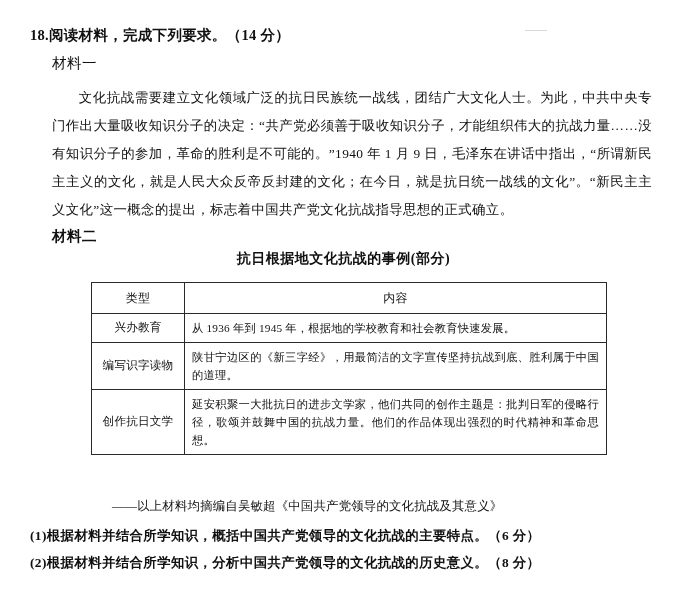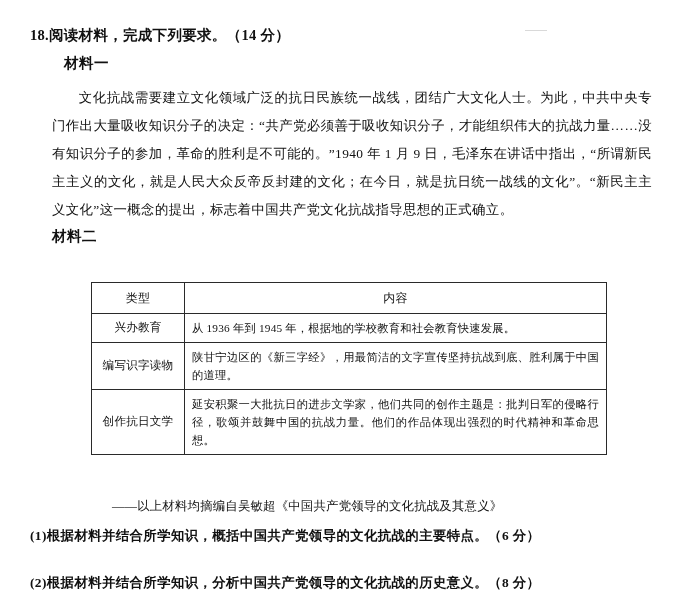--- a/index.html
+++ b/index.html
@@ -25,25 +25,25 @@
   .q-head {
     position: absolute;
     left: 30px;
     top: 26px;
     font-size: 14.5px;
     letter-spacing: 0.3px;
     font-weight: 600;
   }
   .mat-label-1 {
     position: absolute;
-    left: 64px;
+    left: 52px;
     top: 54px;
     font-size: 14.5px;
     letter-spacing: 0.5px;
-    font-weight: 700;
+    font-weight: 400;
   }
   .body-para {
     position: absolute;
     left: 52px;
     top: 84px;
     width: 600px;
     font-size: 13.4px;
     line-height: 28px;
     text-align: justify;
     text-indent: 2em;
@@ -106,21 +106,21 @@
     letter-spacing: 0.2px;
   }
   .sub-q {
     position: absolute;
     left: 30px;
     font-size: 13.4px;
     letter-spacing: 0.4px;
     font-weight: bold;
   }
   .sub-q-1 { top: 527px; }
-  .sub-q-2 { top: 554px; margin-top: 20px; }
+  .sub-q-2 { top: 554px; }
   .page-mark {
     position: absolute;
     right: 140px;
     top: 30px;
     width: 22px;
     height: 1px;
     background: #d9d9d9;
   }
 </style>
 </head>
@@ -131,20 +131,21 @@
   <div class="page-mark"></div>
 
   <div class="q-head">18.阅读材料，完成下列要求。（14 分）</div>
 
   <div class="mat-label-1">材料一</div>
 
   <div class="body-para">文化抗战需要建立文化领域广泛的抗日民族统一战线，团结广大文化人士。为此，中共中央专门作出大量吸收知识分子的决定：“共产党必须善于吸收知识分子，才能组织伟大的抗战力量……没有知识分子的参加，革命的胜利是不可能的。”1940 年 1 月 9 日，毛泽东在讲话中指出，“所谓新民主主义的文化，就是人民大众反帝反封建的文化；在今日，就是抗日统一战线的文化”。“新民主主义文化”这一概念的提出，标志着中国共产党文化抗战指导思想的正式确立。</div>
 
   <div class="mat-label-2">材料二</div>
 
+  <div class="table-title">抗日根据地文化抗战的事例(部分)</div>
 
   <table class="data-table">
     <thead>
       <tr>
         <th class="type-cell">类型</th>
         <th>内容</th>
       </tr>
     </thead>
     <tbody>
       <tr>

